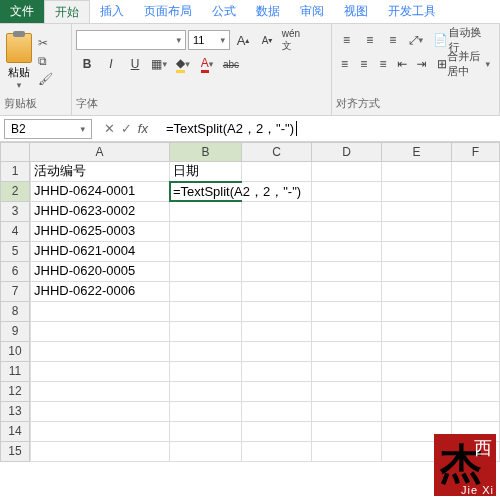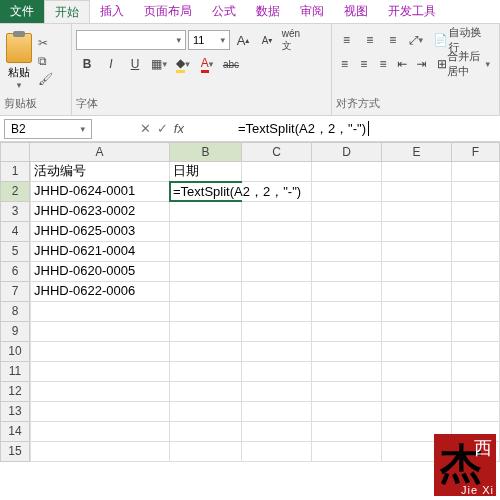--- a/index.html
+++ b/index.html
@@ -1,20 +1,20 @@
 <!DOCTYPE html>
 <html><head>
 <meta charset="utf-8">
 <style>
 * { margin: 0; padding: 0; box-sizing: border-box; font-family: "Microsoft YaHei", Arial, sans-serif; }
 body { background: #fff; width: 500px; height: 500px; overflow: hidden; position: relative; }
 
 
 .tabs { display: flex; height: 24px; background: #fff; border-bottom: 1px solid #d4d4d4; }
-.tab { padding: 3px 10px; font-size: 12px; color: #a21caf; cursor: pointer; }
+.tab { padding: 3px 10px; font-size: 12px; color: #3b82f6; cursor: pointer; }
 .tab.file { background: #217346; color: #fff; }
 .tab.active { background: #f1f1f1; border-top: 1px solid #d4d4d4; border-left: 1px solid #d4d4d4; border-right: 1px solid #d4d4d4; color: #217346; }
 
 
 .ribbon { height: 92px; background: #f1f1f1; border-bottom: 1px solid #d4d4d4; display: flex; }
 .group { border-right: 1px solid #d4d4d4; display: flex; flex-direction: column; justify-content: space-between; padding: 2px 4px; }
 .group-label { font-size: 11px; color: #666; padding-bottom: 2px; }
 .group-content { flex: 1; display: flex; align-items: center; }
 
 .clipboard { width: 72px; }
@@ -34,21 +34,21 @@
 .bold { font-weight: bold; }
 .italic { font-style: italic; }
 .uline { text-decoration: underline; }
 .strike { text-decoration: line-through; }
 
 .align-group { flex: 1; }
 .align-row { display: flex; gap: 2px; }
 .wrap-label { font-size: 11px; }
 
 
-.fbar { height: 26px; border-bottom: 1px solid #d4d4d4; display: flex; align-items: center; gap: 36px; }
+.fbar { height: 26px; border-bottom: 1px solid #d4d4d4; display: flex; align-items: center; }
 .namebox { width: 88px; height: 20px; border: 1px solid #ababab; margin: 0 4px; font-size: 12px; padding: 0 6px; display: flex; align-items: center; justify-content: space-between; background: #fff; }
 .fx-btns { display: flex; gap: 6px; padding: 0 8px; color: #777; font-size: 13px; }
 .fx-btns span { cursor: pointer; }
 .fx-label { font-style: italic; color: #555; font-size: 13px; margin-right: 6px; }
 .formula-input { flex: 1; font-size: 13px; color: #000; padding: 0 4px; display: flex; align-items: center; }
 .cursor { display: inline-block; width: 1px; height: 15px; background: #000; margin-left: 2px; vertical-align: middle; }
 
 
 .grid { position: relative; }
 .colheads { display: flex; height: 20px; }

